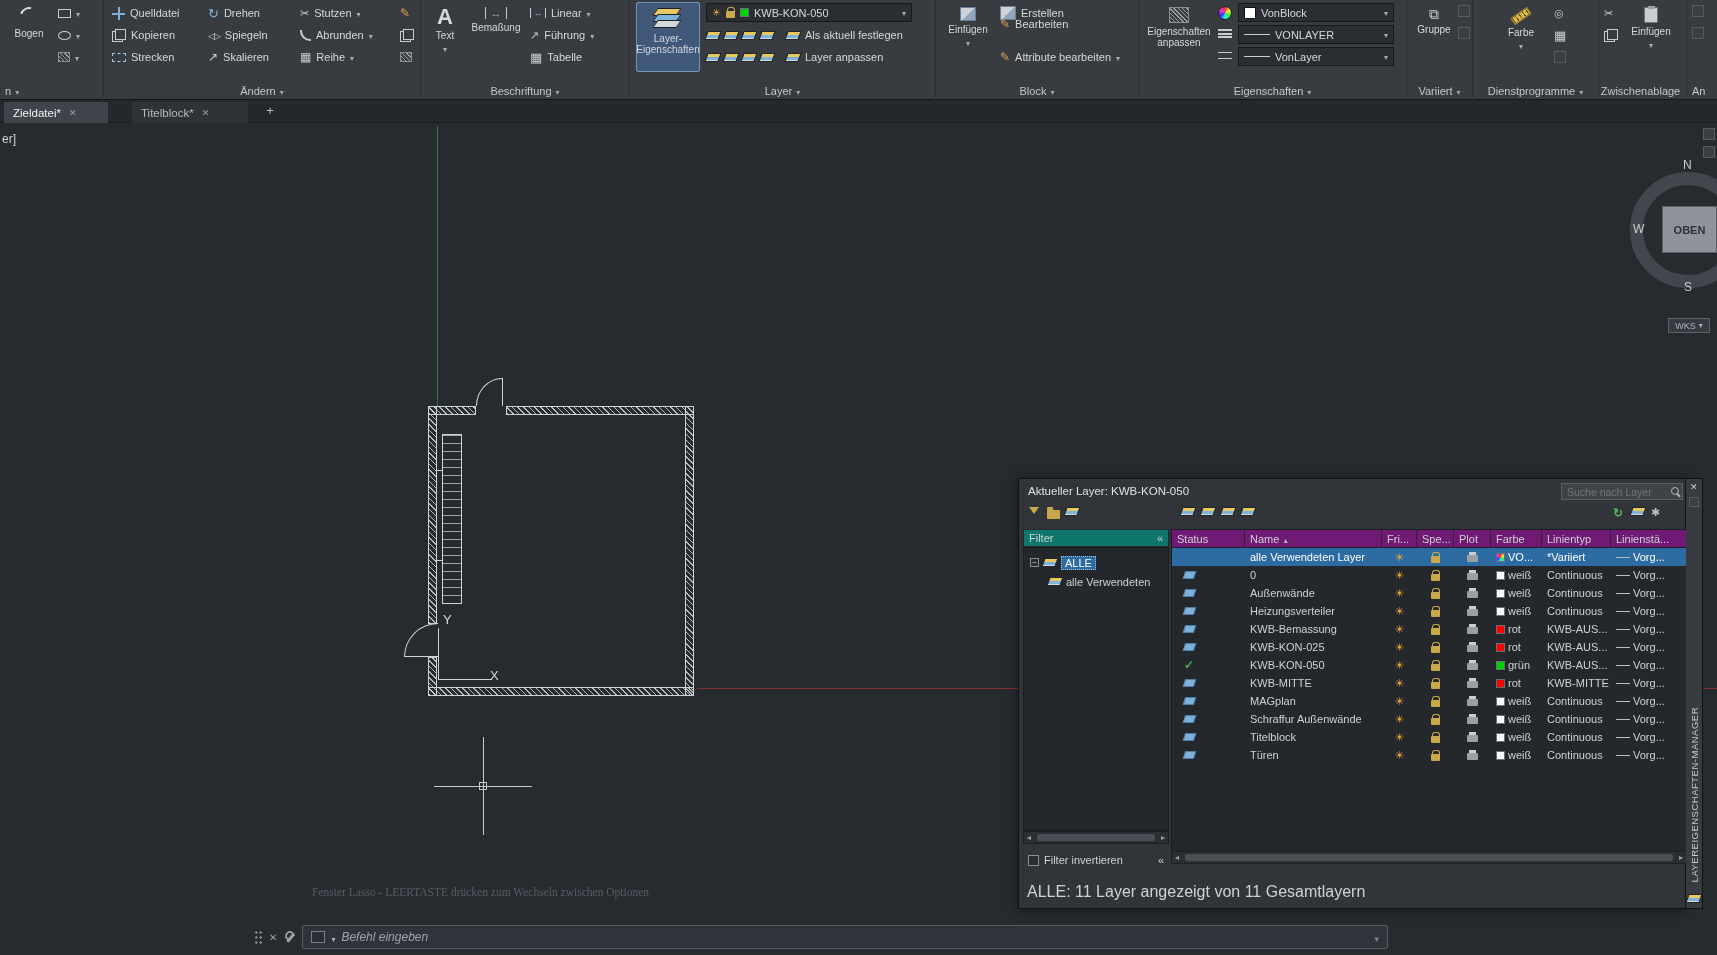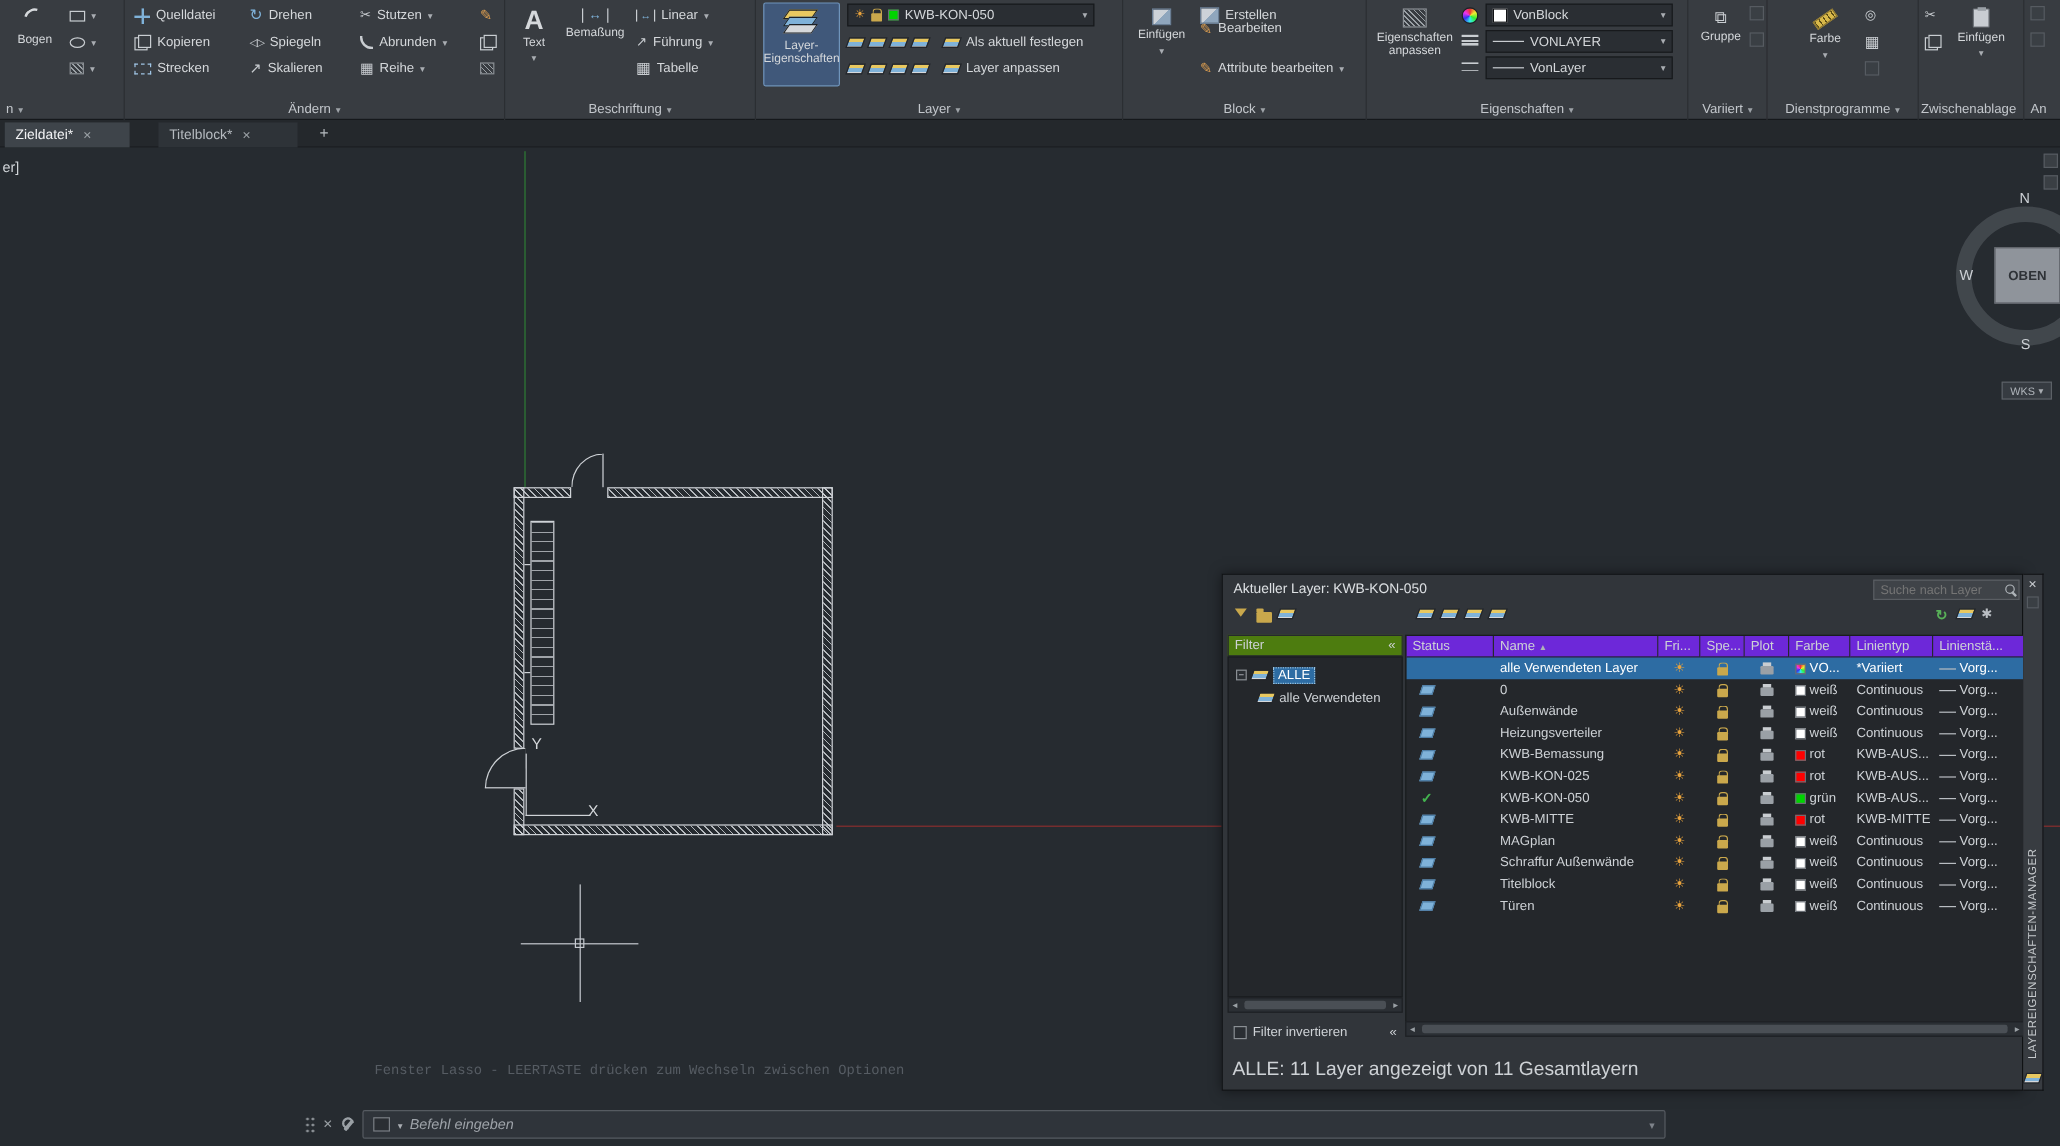--- a/index.html
+++ b/index.html
@@ -98,33 +98,33 @@
 .ico-search{position:absolute;left:652px;top:8px;width:10px;height:10px}
 .ico-search::before{content:"";position:absolute;width:6px;height:6px;border:1.5px solid #aeb3b8;border-radius:50%;left:0;top:0}
 .ico-search::after{content:"";position:absolute;width:5px;height:1.5px;background:#aeb3b8;transform:rotate(45deg);left:5px;top:7px}
 #lm-toolbar{position:absolute;left:0;top:25px;width:668px;height:22px}
 #lm-toolbar .tbi{position:absolute;top:3px}
 .ico-funnel{width:0;height:0;border-left:5px solid transparent;border-right:5px solid transparent;border-top:7px solid #c9a84c}
 .ico-folder{position:relative;width:13px;height:9px;background:#c9a84c;border-radius:1px;margin-top:3px}
 .ico-folder::before{content:"";position:absolute;top:-3px;left:0;width:6px;height:3px;background:#c9a84c;border-radius:1px 1px 0 0}
 .ico-refresh::before{content:"↻";color:#58b158;font-weight:bold;font-size:12px}
 .ico-gear::before{content:"✱";color:#b9bdc2;font-size:11px}
-#lm-fhead{position:absolute;left:4px;top:50px;width:146px;height:18px;background:#4d7c0f;border:1px solid #26292d;display:flex;align-items:center;justify-content:space-between;padding:0 5px}
+#lm-fhead{position:absolute;left:4px;top:50px;width:146px;height:18px;background:#0f766e;border:1px solid #26292d;display:flex;align-items:center;justify-content:space-between;padding:0 5px}
 #lm-tree{position:absolute;left:4px;top:68px;width:146px;height:284px;background:#24272b;border:1px solid #1a1d20}
 .titem{display:flex;align-items:center;gap:4px;height:17px;padding-left:6px;margin-top:6px;white-space:nowrap;overflow:hidden}
 .titem.child{padding-left:24px;margin-top:2px}
 .treebox{width:9px;height:9px;border:1px solid #8a8f94;background:#2a2e33;color:#c9cdd1;font-size:8px;line-height:7px;text-align:center;flex:none}
 .tsel{background:#2d6ca3;color:#fff;padding:0 3px;border:1px dotted #9cc3dd}
 .hsb{position:absolute;height:13px;background:#2b2f34;border:1px solid #1d2023;font-size:8px;color:#9aa0a5}
 .hsb .sba{position:absolute;top:1px;width:10px;text-align:center}
 .hsb .thumb{position:absolute;top:2px;bottom:2px;background:#4a4f55;border-radius:2px}
 #lm-invert{position:absolute;left:4px;top:372px;width:146px;height:18px;display:flex;align-items:center;gap:5px;padding:0 5px}
 .cb{width:11px;height:11px;border:1px solid #8a8f94;background:#2a2e33;flex:none}
 #lm-table{position:absolute;left:152px;top:50px;width:516px;height:324px;background:#24272b;border:1px solid #1a1d20;overflow:hidden}
-.hc{position:absolute;top:0;height:18px;line-height:18px;background:#6d28d9;border-right:1px solid #26292d;border-bottom:1px solid #1d2023;padding-left:5px;font-size:11px;color:#ced2d6;overflow:hidden;white-space:nowrap}
+.hc{position:absolute;top:0;height:18px;line-height:18px;background:#701a75;border-right:1px solid #26292d;border-bottom:1px solid #1d2023;padding-left:5px;font-size:11px;color:#ced2d6;overflow:hidden;white-space:nowrap}
 .sortind{font-size:7px;color:#aeb3b8;margin-left:3px}
 #lm-rows{position:absolute;left:0;top:18px;right:0}
 .lm-row{height:18px;display:flex;align-items:center}
 .lm-row.selected{background:#2d6ca3;color:#fff}
 .cell{height:18px;display:flex;align-items:center;padding-left:5px;overflow:hidden;white-space:nowrap;flex:none;gap:3px}
 .c-status{width:73px;padding-left:12px}
 .c-name{width:137px}
 .c-fri{width:35px;justify-content:center;padding-left:0}
 .c-spe{width:37px;justify-content:center;padding-left:0}
 .c-plot{width:37px;justify-content:center;padding-left:0}
@@ -154,21 +154,21 @@
 #dock .dclose{font-size:10px;color:#9aa0a5;flex:none}
 .ico-wrench{position:relative;width:13px;height:13px;flex:none}
 .ico-wrench::before{content:"";position:absolute;left:6px;top:2px;width:3px;height:10px;background:#9aa0a5;transform:rotate(40deg);border-radius:1px}
 .ico-wrench::after{content:"";position:absolute;left:2px;top:0;width:6px;height:6px;border:2px solid #9aa0a5;border-radius:50%;border-right-color:transparent;transform:rotate(40deg)}
 #cmdbox{flex:1;height:24px;background:#2f343a;border:1px solid #565b61;border-radius:2px;display:flex;align-items:center;padding:0 8px;gap:6px}
 .ico-cmd{width:14px;height:12px;border:1px solid #7a7f85;background:#2a2e33}
 #cmdbox .dend2::before{content:"▾";font-size:8px;color:#a9adb2}
 #cmd-prompt{font-style:italic;color:#9ea3a9;font-size:12px}
 #cmdbox .rchev{margin-left:auto}
 #cmdbox .rchev::before{content:"▾";font-size:9px;color:#7e838a}
-.hist{position:absolute;left:312px;font-family:Liberation Mono, monospace;font-size:11.5px;color:#565c63;white-space:pre}
+.hist{position:absolute;left:312px;font-family:Liberation Serif, serif;font-size:11.5px;color:#565c63;white-space:pre}
 </style>
 </head>
 <body>
 
 <div id="app">
 
   <div id="ribbon">
 
     <div class="panel" style="left:0;width:104px">
       <div class="bigbtn" style="left:6px;width:46px">

